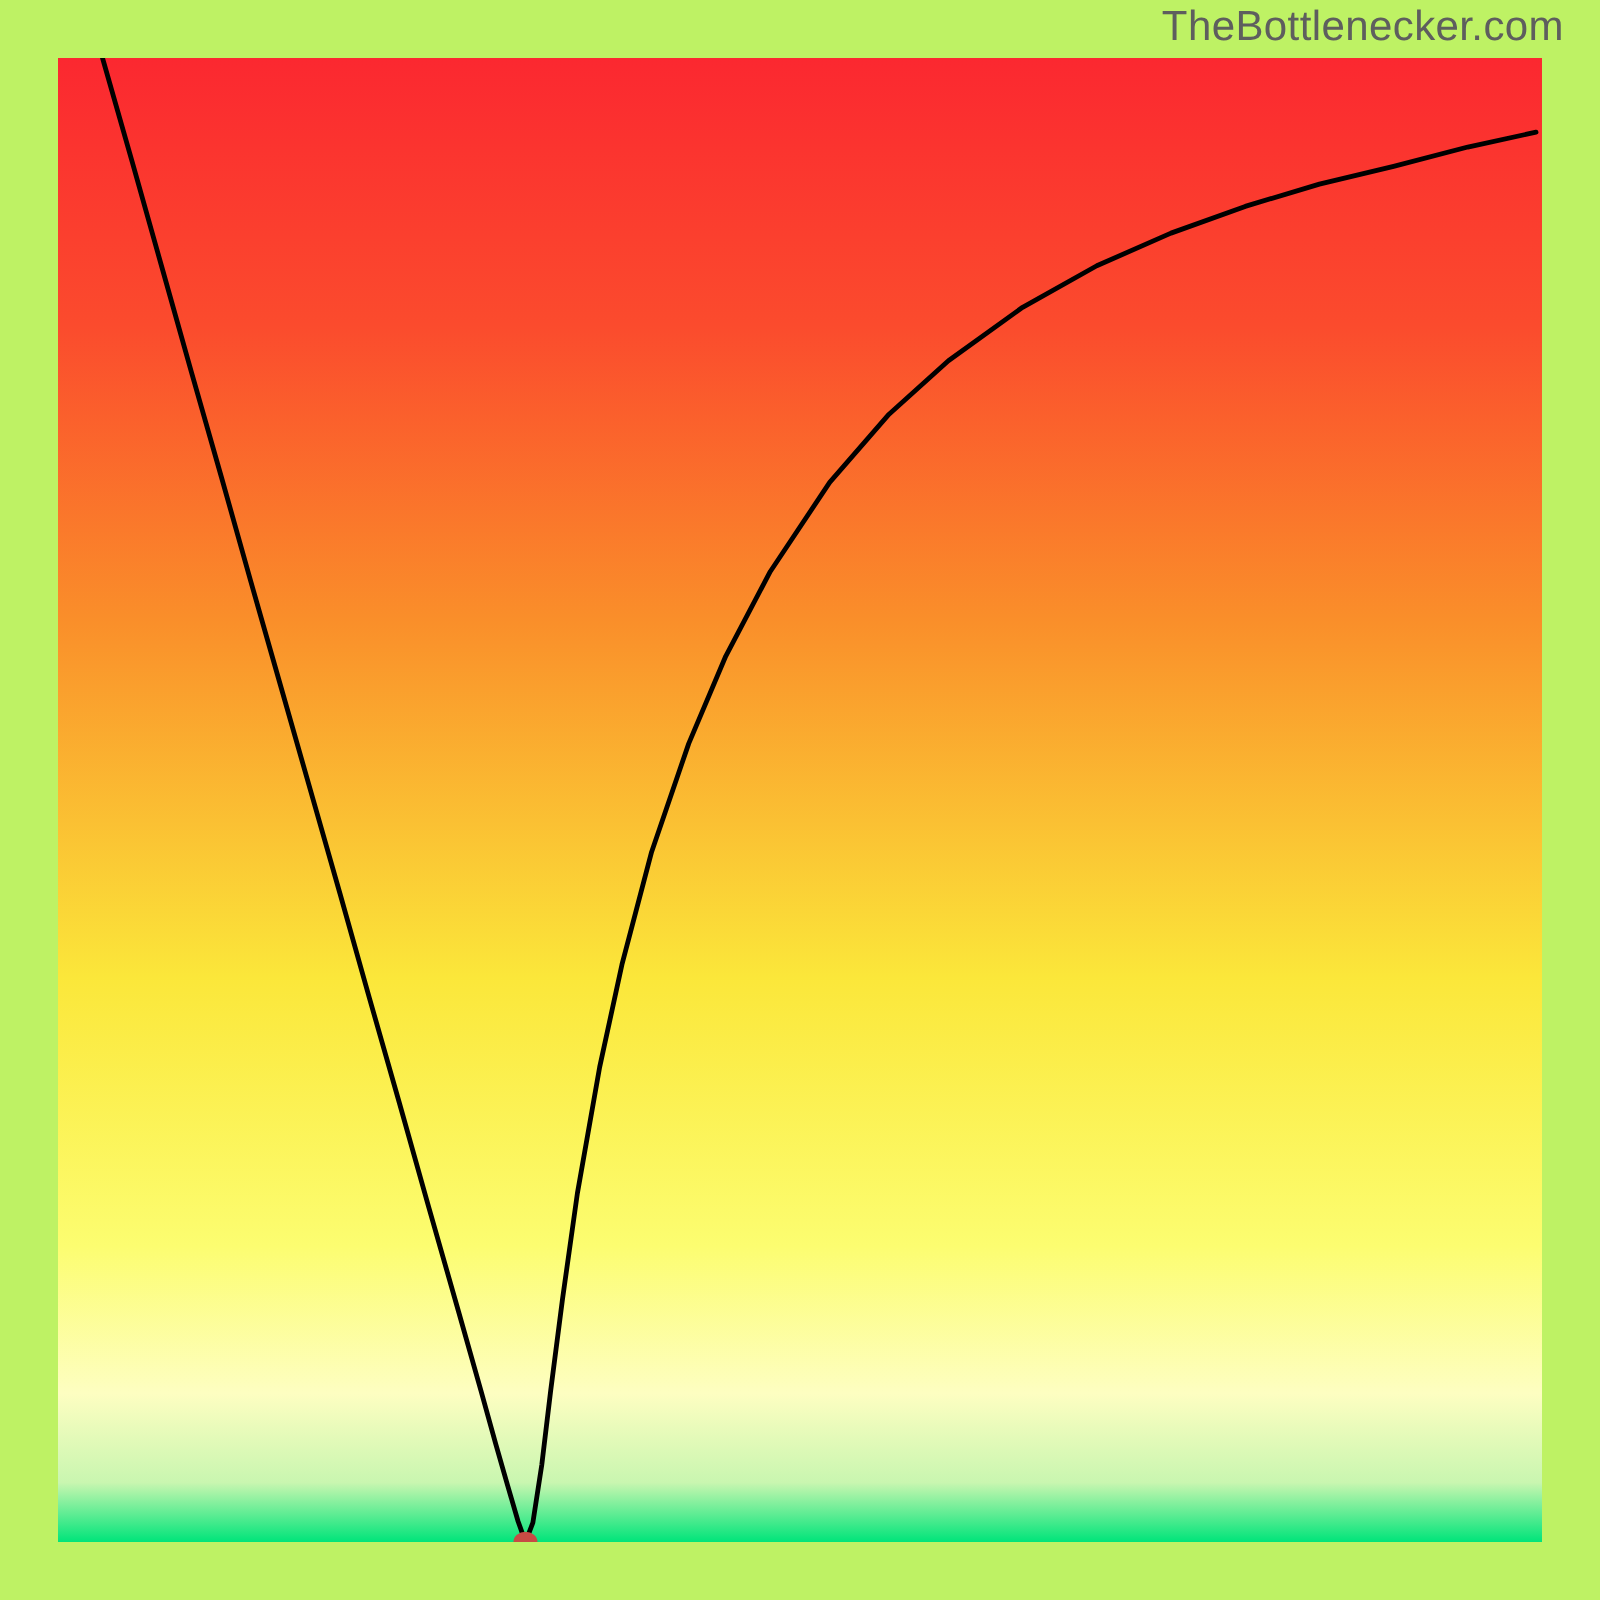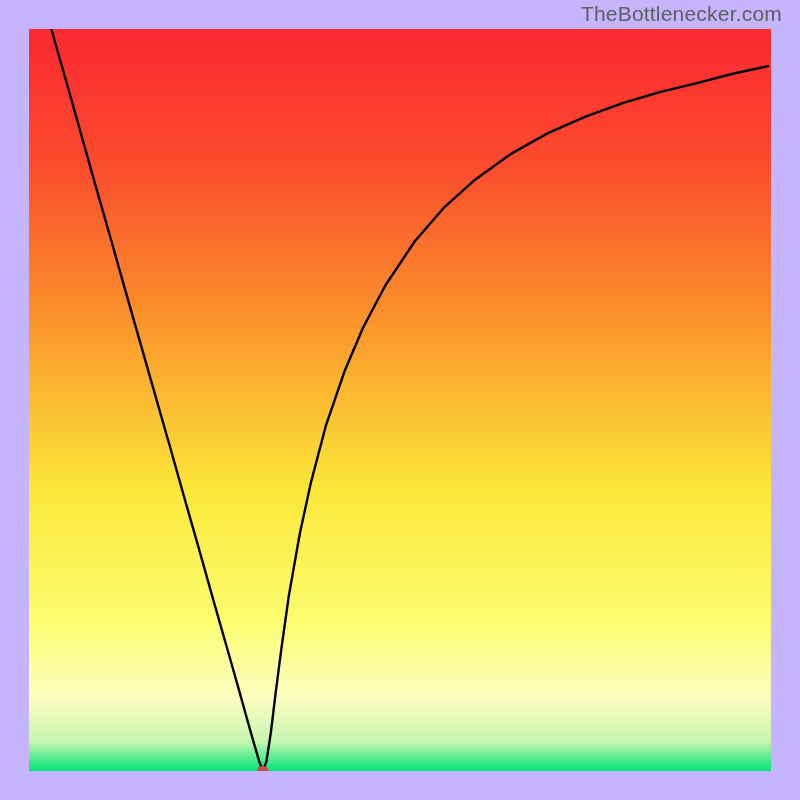--- a/index.html
+++ b/index.html
@@ -8,21 +8,21 @@
     width: 800px;
     height: 800px;
     background: #000;
     font-family: Arial, Helvetica, sans-serif;
     overflow: hidden;
   }
   .outer {
     position: relative;
     width: 800px;
     height: 800px;
-    background: #c4b5fd;
+    background: #bef264;
   }
   .watermark {
     position: absolute;
     top: 2px;
     right: 18px;
     color: #5e5e5e;
     font-size: 21px;
     font-weight: 400;
     letter-spacing: 0.2px;
   }

